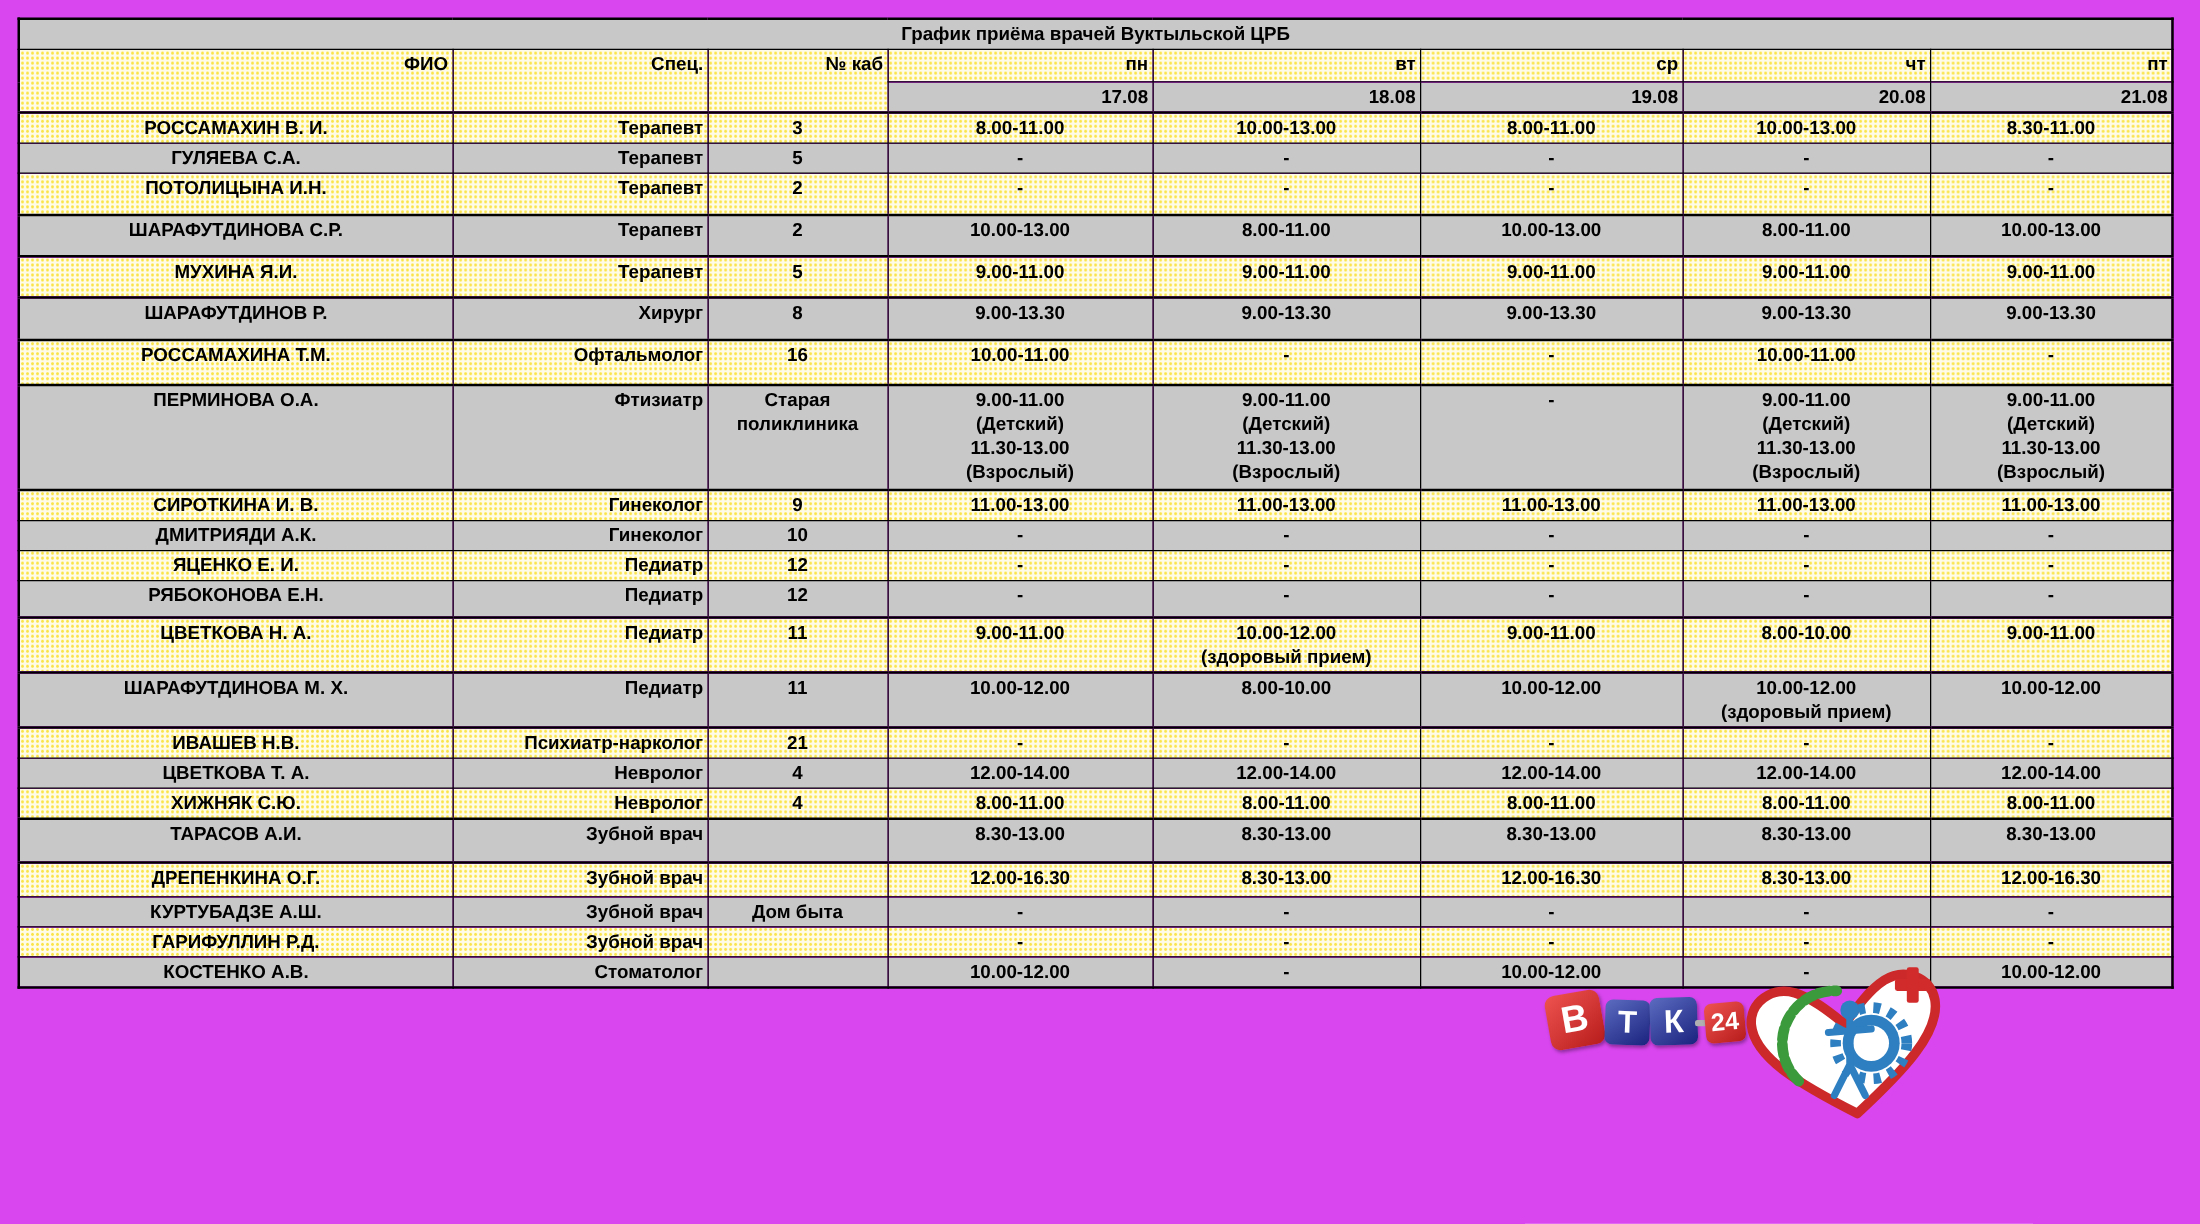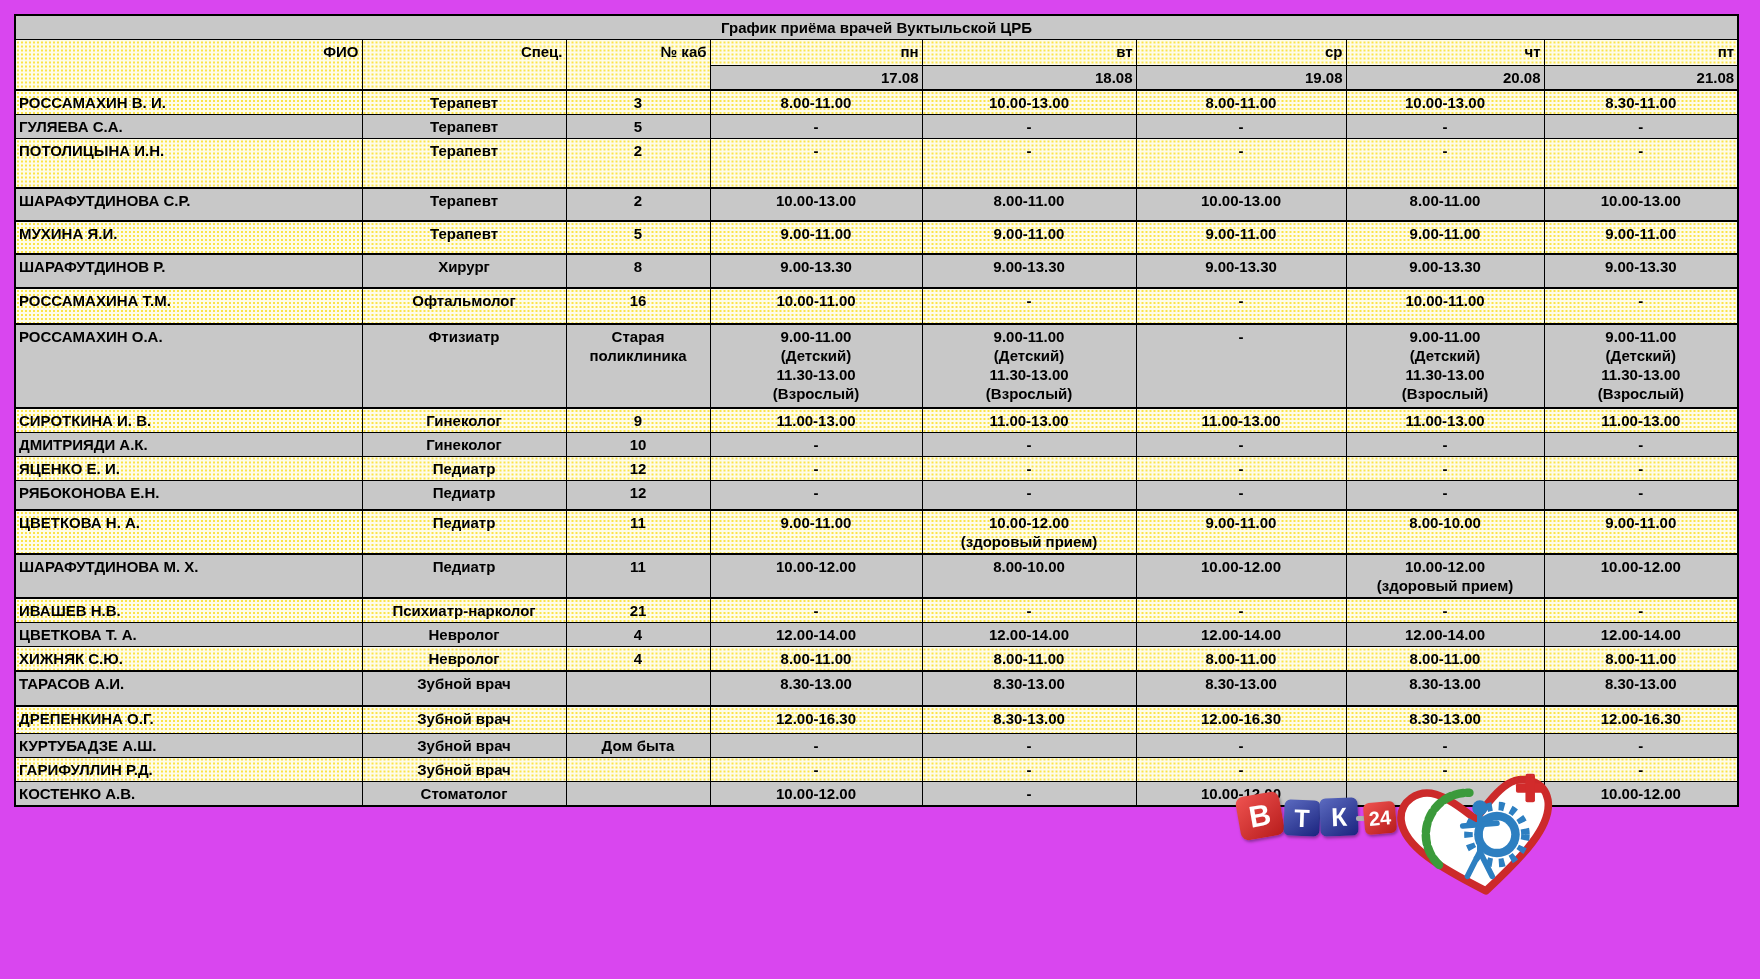--- a/index.html
+++ b/index.html
@@ -31,22 +31,22 @@
     background-image:radial-gradient(circle,#fbe44a 38%,rgba(0,0,0,0) 42%);
     background-size:4px 4px;
   }
   tr.row-yellow td{
     background-color:#fefce9;
     background-image:radial-gradient(circle,#fbe44a 38%,rgba(0,0,0,0) 42%);
     background-size:4px 4px;
   }
   tr.row-gray td{background:#c8c8c8;}
 
-  td.c-fio{padding-left:10px;text-align:left;}
-  td.c-spec{padding-left:8px;text-align:center;margin-left:47px;}
+  td.c-fio{padding-left:10px;text-align:center;}
+  td.c-spec{padding-left:8px;text-align:right;margin-left:47px;}
   td.c-cab{text-align:center;}
   .hdr td{text-align:right;}
   .hdr-date td{border-bottom-width:2px;margin-left:40px;}
 
   
   .btk-logo{position:absolute;left:1238px;top:788px;width:130px;height:62px;}
   .btk-box{
     position:absolute;display:flex;align-items:center;justify-content:center;
     color:#fff;font-weight:bold;border-radius:8px;
     box-shadow:1px 2px 3px rgba(0,0,0,0.35);
@@ -117,21 +117,21 @@
     <tr class="row-gray" style="height:21px">
       <td class="c-fio">ГУЛЯЕВА С.А.</td>
       <td class="c-spec">Терапевт</td>
       <td class="c-cab">5</td>
       <td class="c-day">-</td>
       <td class="c-day">-</td>
       <td class="c-day">-</td>
       <td class="c-day">-</td>
       <td class="c-day">-</td>
     </tr>
-    <tr class="row-yellow" style="height:49px">
+    <tr class="row-yellow" style="height:33px">
       <td class="c-fio">ПОТОЛИЦЫНА И.Н.</td>
       <td class="c-spec">Терапевт</td>
       <td class="c-cab">2</td>
       <td class="c-day">-</td>
       <td class="c-day">-</td>
       <td class="c-day">-</td>
       <td class="c-day">-</td>
       <td class="c-day">-</td>
     </tr>
     <tr class="row-gray thick" style="height:33px">
@@ -168,21 +168,21 @@
       <td class="c-fio">РОССАМАХИНА Т.М.</td>
       <td class="c-spec">Офтальмолог</td>
       <td class="c-cab">16</td>
       <td class="c-day">10.00-11.00</td>
       <td class="c-day">-</td>
       <td class="c-day">-</td>
       <td class="c-day">10.00-11.00</td>
       <td class="c-day">-</td>
     </tr>
     <tr class="row-gray thick" style="height:84px">
-      <td class="c-fio">РОССАМАХИН О.А.</td>
+      <td class="c-fio">ПЕРМИНОВА О.А.</td>
       <td class="c-spec">Фтизиатр</td>
       <td class="c-cab">Старая поликлиника</td>
       <td class="c-day">9.00-11.00
 (Детский)
 11.30-13.00
 (Взрослый)</td>
       <td class="c-day">9.00-11.00
 (Детский)
 11.30-13.00
 (Взрослый)</td>

